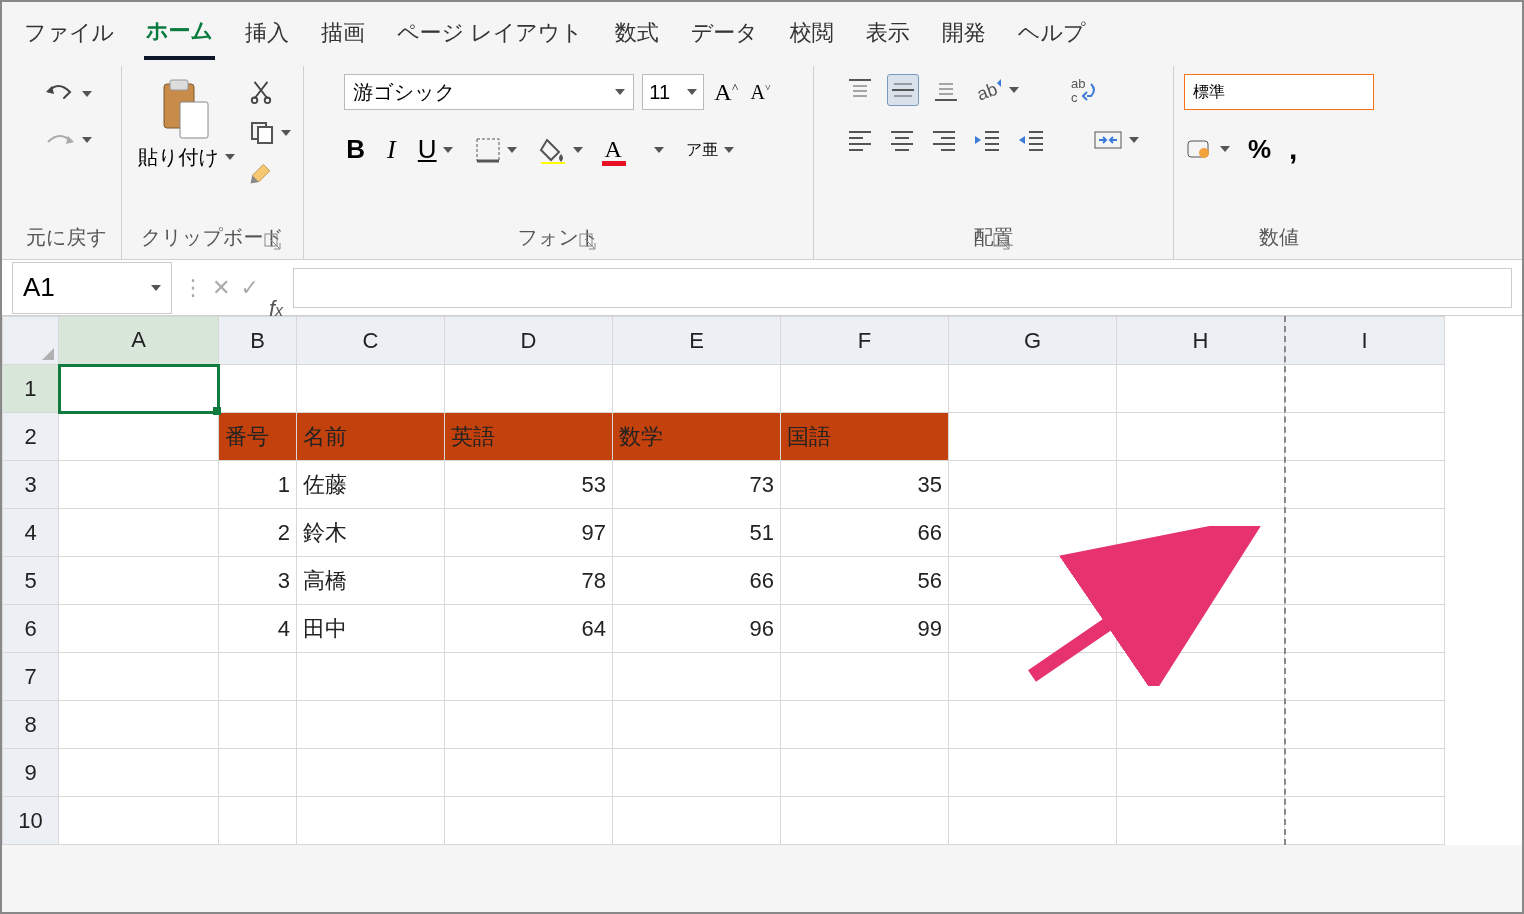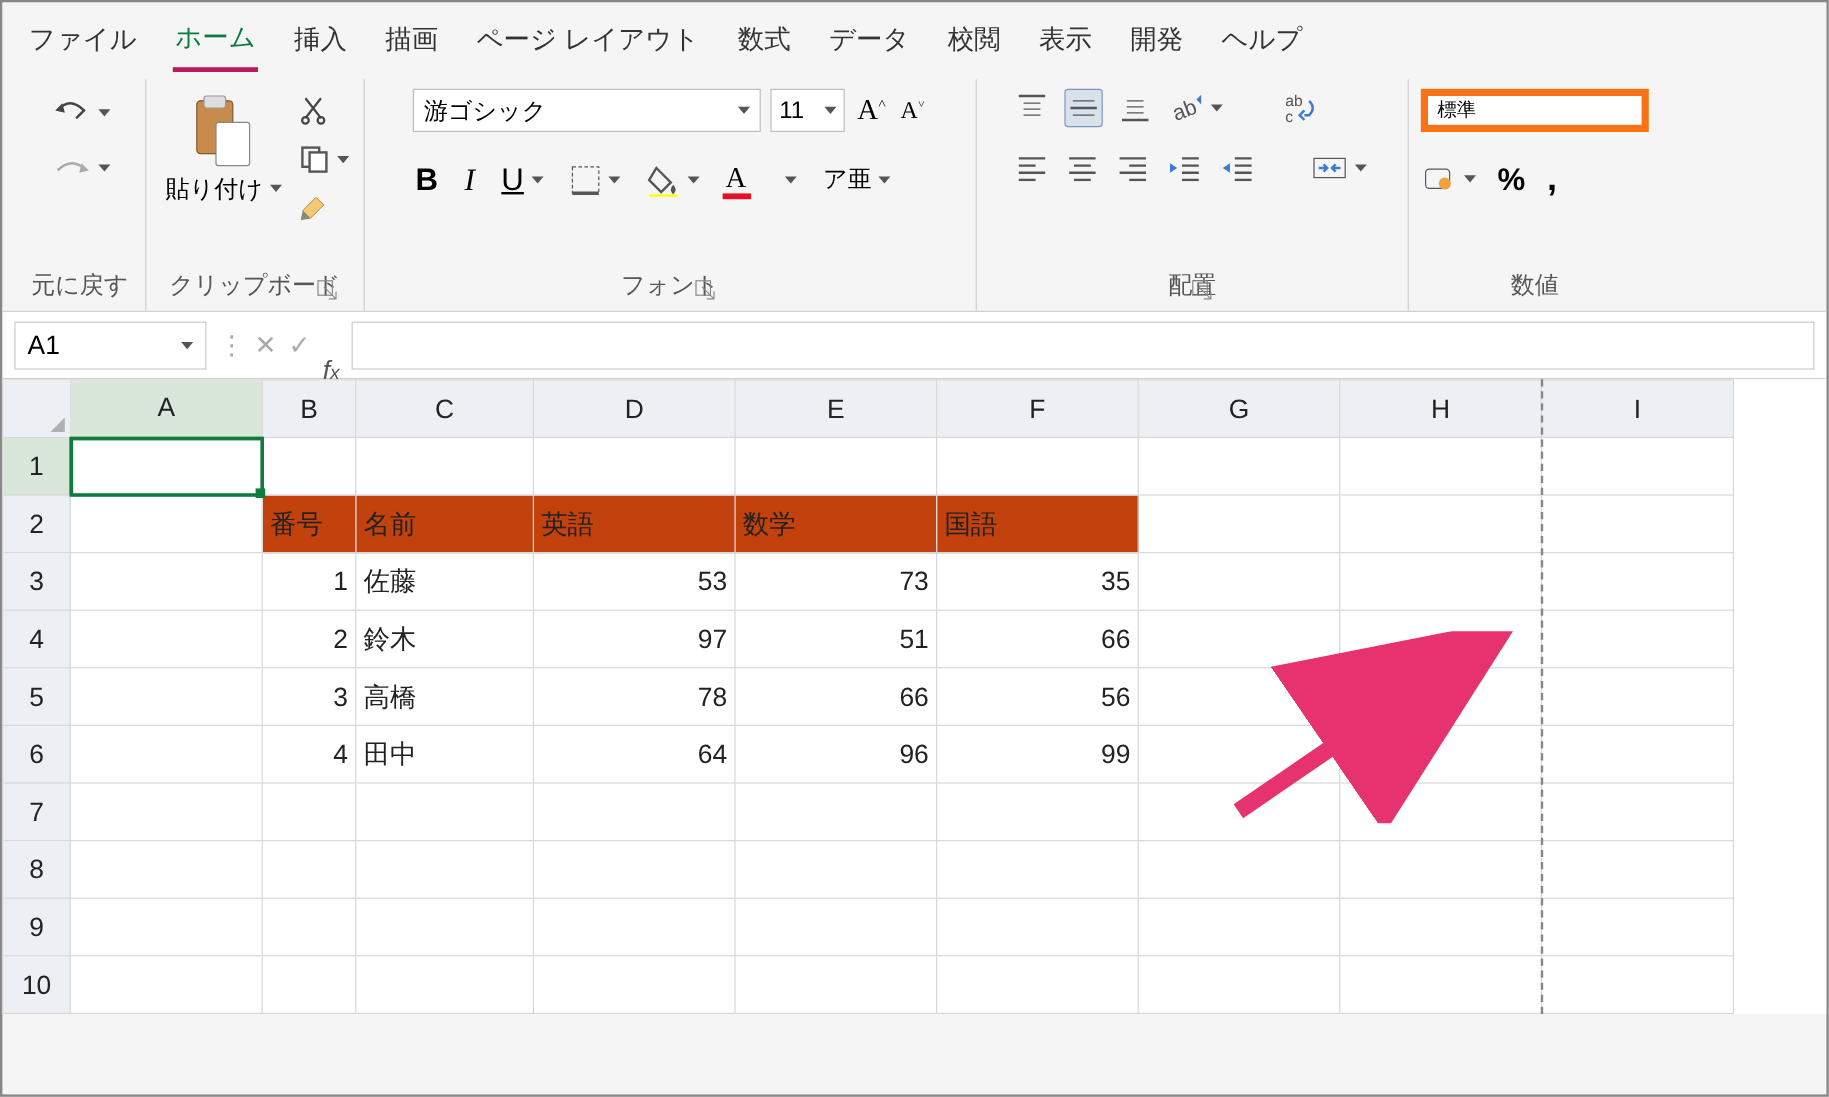--- a/index.html
+++ b/index.html
@@ -21,22 +21,22 @@
   height: 58px;
 }
 .menubar .tab {
   font-size: 22px;
   color: #333;
   cursor: pointer;
   padding: 6px 2px 10px 2px;
 }
 .menubar .tab.active {
   color: #0a7b3e;
-  border-bottom: 4px solid #be185d;
-  font-weight: 400;
+  border-bottom: 4px solid #0f172a;
+  font-weight: 700;
 }
 .ribbon {
   display: flex;
   background: #f5f5f5;
   border-bottom: 1px solid #d0d0d0;
   padding: 6px 10px 0 10px;
   height: 200px;
 }
 .ribbon-group {
   display: flex;
@@ -126,26 +126,26 @@
   align-items: center;
   padding: 6px 10px;
   background: #fff;
   border-bottom: 1px solid #d0d0d0;
   height: 56px;
   gap: 10px;
 }
 .name-box {
   border: 1px solid #ccc;
   width: 160px;
-  height: 40px;
+  height: 52px;
   display: flex;
   align-items: center;
   justify-content: space-between;
   padding: 0 10px;
-  font-size: 22px;
+  font-size: 26px;
   background: #fff;
 }
 .fbar-icons { display: flex; gap: 10px; color: #aaa; font-size: 22px; align-items:center; }
 .fx { font-style: italic; color: #555; font-size: 22px; margin-top: 43px; }
 .formula-input {
   flex: 1;
   height: 40px;
   border: 1px solid #ccc;
   background: #fff;
 }
@@ -346,21 +346,21 @@
           <span class="dd-caret"></span>
         </div>
         <div class="row btn">
           <span class="iconA">A</span>
           <svg width="24" height="6" style="position:relative;left:-22px;top:14px">
               <rect width="24" height="5" fill="#e81123"></rect>
             </svg>
           <span class="dd-caret"></span>
         </div>
         <div class="row btn">
-          <span style="font-size:20px;line-height:1">ア亜</span>
+          <span style="font-size:16px;line-height:1">ア亜</span>
           <span class="dd-caret"></span>
         </div>
       </div>
     </div>
     <div class="ribbon-group-label">
       <span>フォント</span>
       <svg class="dialog-launcher" viewBox="0 0 18 18">
           <rect x="1" y="1" width="12" height="12" fill="none" stroke="#888"></rect>
           <path d="M6 6 L16 16 M16 10 V16 H10" stroke="#888" fill="none"></path>
         </svg>
@@ -468,21 +468,21 @@
       <span>配置</span>
       <svg class="dialog-launcher" viewBox="0 0 18 18">
           <rect x="1" y="1" width="12" height="12" fill="none" stroke="#888"></rect>
           <path d="M6 6 L16 16 M16 10 V16 H10" stroke="#888" fill="none"></path>
         </svg>
     </div>
   </div>
 
   <div class="ribbon-group" style="min-width:200px">
     <div class="ribbon-group-body stackv" style="gap:20px">
-      <div class="row" style="border:6px solid #f97316;background:#fff;height:36px;width:190px;padding:0 8px;justify-content:space-between">
+      <div class="row" style="border:1px solid #f97316;background:#fff;height:36px;width:190px;padding:0 8px;justify-content:space-between">
         <span>標準</span>
       </div>
       <div class="row" style="gap:14px">
         <div class="row btn">
             <svg width="28" height="24">
               <rect x="2" y="4" width="20" height="16" rx="3" fill="none" stroke="#555"></rect>
               <circle cx="18" cy="16" r="5" fill="#f2a23a"></circle>
             </svg>
             <span class="dd-caret"></span>
           </div>

